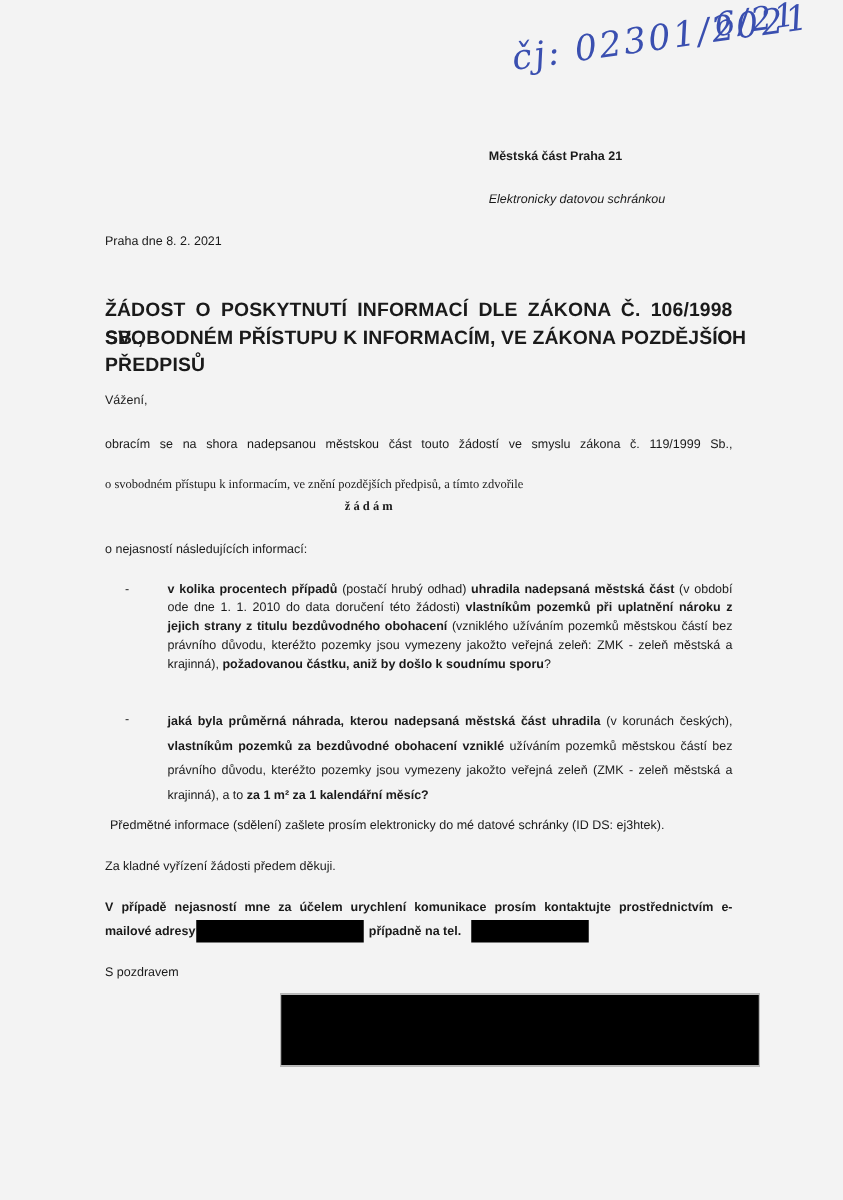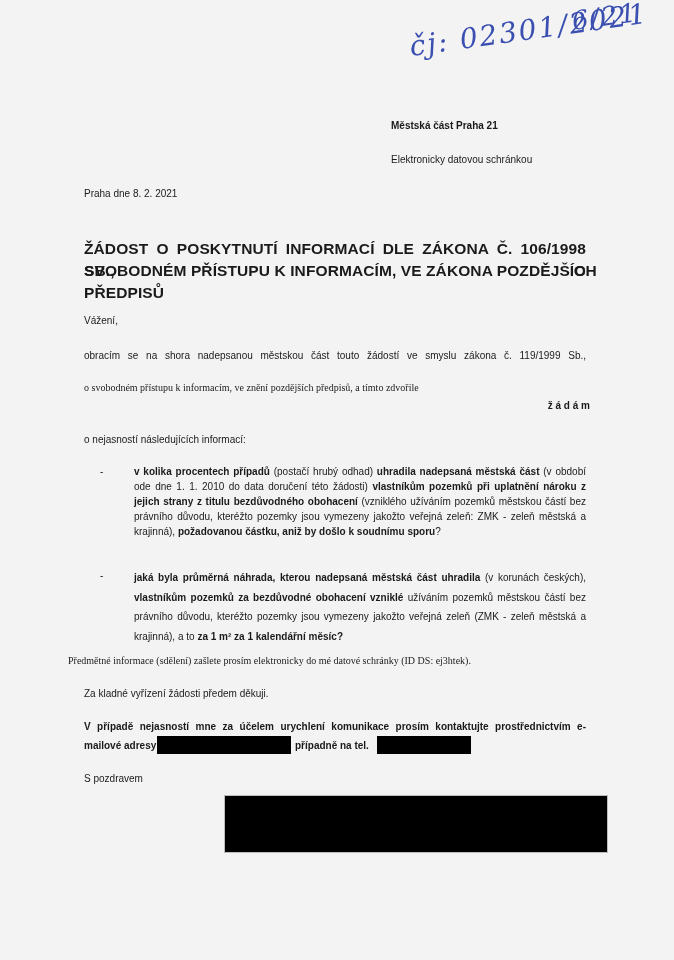--- a/index.html
+++ b/index.html
@@ -4,21 +4,21 @@
   <style>
     html, body { margin: 0; padding: 0; }
     body {
       width: 674px; height: 960px; background: #f3f3f3;
       position: relative; overflow: hidden;
       font-family: "Liberation Sans", sans-serif; color: #1a1a1a;
     }
     .abs { position: absolute; }
     .txt { font-size: 10px; line-height: 16px; }
     .b { font-weight: bold; }
-    .i { }
+    .i { font-style: italic; }
     .justify { text-align: justify; text-align-last: justify; }
     .hand {
       font-family: "DejaVu Serif", serif; font-style: italic;
       color: #3a4fb0; transform: rotate(-8deg); transform-origin: left bottom;
       letter-spacing: 2px;
     }
     .title {
       font-size: 15.5px; line-height: 22px; font-weight: bold; letter-spacing: 0.1px;
     }
     .redact { background: #000; }
@@ -37,39 +37,39 @@
 <div class="abs txt" style="left:84px; top:186px;">Praha dne 8. 2. 2021</div>
 
 <div class="abs title justify" style="left:84px; top:238px; width:502px;">ŽÁDOST O POSKYTNUTÍ INFORMACÍ DLE ZÁKONA Č. 106/1998 SB., O</div>
 <div class="abs title" style="left:84px; top:260px;">SVOBODNÉM PŘÍSTUPU K INFORMACÍM, VE ZÁKONA POZDĚJŠÍCH PŘEDPISŮ</div>
 
 <div class="abs txt" style="left:84px; top:313px;">Vážení,</div>
 
 <div class="abs txt justify" style="left:84px; top:348px; width:502px;">obracím se na shora nadepsanou městskou část touto žádostí ve smyslu zákona č. 119/1999 Sb.,</div>
 <div class="abs txt" style="left:84px; top:380px;font-family:Liberation Serif, serif;">o svobodném přístupu k informacím, ve znění pozdějších předpisů, a tímto zdvořile</div>
 
-<div class="abs txt b" style="left:0; width:590px; top:398px; text-align:right;">ž á d á m</div>
+<div class="abs txt b" style="left:0; width:590px; top:398px; text-align:center;font-family:Liberation Serif, serif;">ž á d á m</div>
 
 <div class="abs txt" style="left:84px; top:432px;">o nejasností následujících informací:</div>
 
 <div class="abs txt" style="left:100px; top:464px; width:490px;">
   <span class="dash">-</span>
   <p class="bullet-text" style="margin:0; text-align:justify; line-height:15px;">
     <span class="b">v kolika procentech případů</span><span> (postačí hrubý odhad) </span><span class="b">uhradila nadepsaná městská část</span><span> (v období ode dne 1. 1. 2010 do data doručení této žádosti) </span><span class="b">vlastníkům pozemků při uplatnění nároku z jejich strany z titulu bezdůvodného obohacení</span><span> (vzniklého užíváním pozemků městskou částí bez právního důvodu, kteréžto pozemky jsou vymezeny jakožto veřejná zeleň: ZMK - zeleň městská a krajinná), </span><span class="b">požadovanou částku, aniž by došlo k soudnímu sporu</span><span>?</span>
   </p>
 </div>
 
 <div class="abs txt" style="left:100px; top:568px; width:490px;">
   <span class="dash">-</span>
   <p class="bullet-text" style="margin:0; text-align:justify; line-height:19.5px;">
     <span class="b">jaká byla průměrná náhrada, kterou nadepsaná městská část uhradila</span><span> (v korunách českých), </span><span class="b">vlastníkům pozemků za bezdůvodné obohacení vzniklé</span><span> užíváním pozemků městskou částí bez právního důvodu, kteréžto pozemky jsou vymezeny jakožto veřejná zeleň (ZMK - zeleň městská a krajinná), a to </span><span class="b">za 1 m² za 1 kalendářní měsíc?</span>
   </p>
 </div>
 
-<div class="abs txt" style="left:68px; top:653px;font-family:Liberation Serif, serif;">Předmětné informace (sdělení) zašlete prosím elektronicky do mé datové schránky (ID DS: ej3htek).</div>
+<div class="abs txt" style="left:88px; top:653px;">Předmětné informace (sdělení) zašlete prosím elektronicky do mé datové schránky (ID DS: ej3htek).</div>
 
 <div class="abs txt" style="left:84px; top:686px;">Za kladné vyřízení žádosti předem děkuji.</div>
 
 <div class="abs txt b justify" style="left:84px; top:719px; width:502px;">V případě nejasností mne za účelem urychlení komunikace prosím kontaktujte prostřednictvím e-</div>
 <div class="abs txt b" style="left:84px; top:738px;">mailové adresy</div>
 <div class="abs redact" style="left:157px; top:736px; width:134px; height:18px;"></div>
 <div class="abs txt b" style="left:295px; top:738px;">případně na tel.</div>
 <div class="abs redact" style="left:377px; top:736px; width:94px; height:18px;"></div>
 
 <div class="abs txt" style="left:84px; top:771px;">S pozdravem</div>

